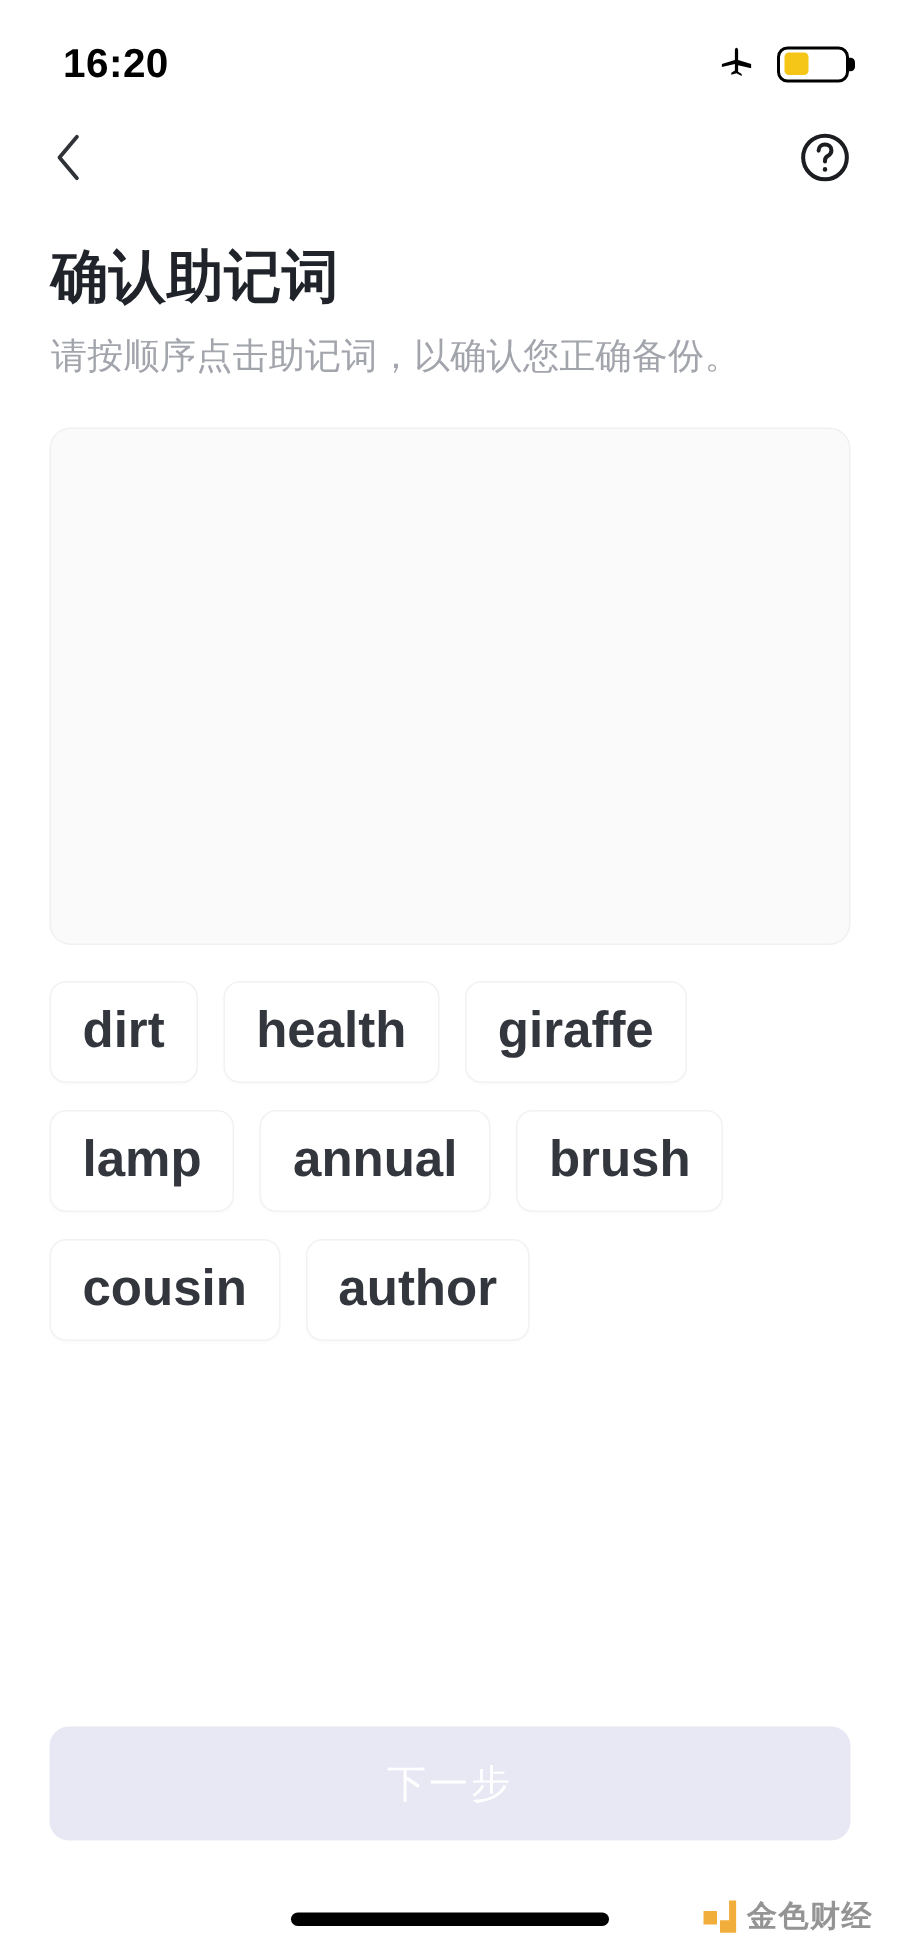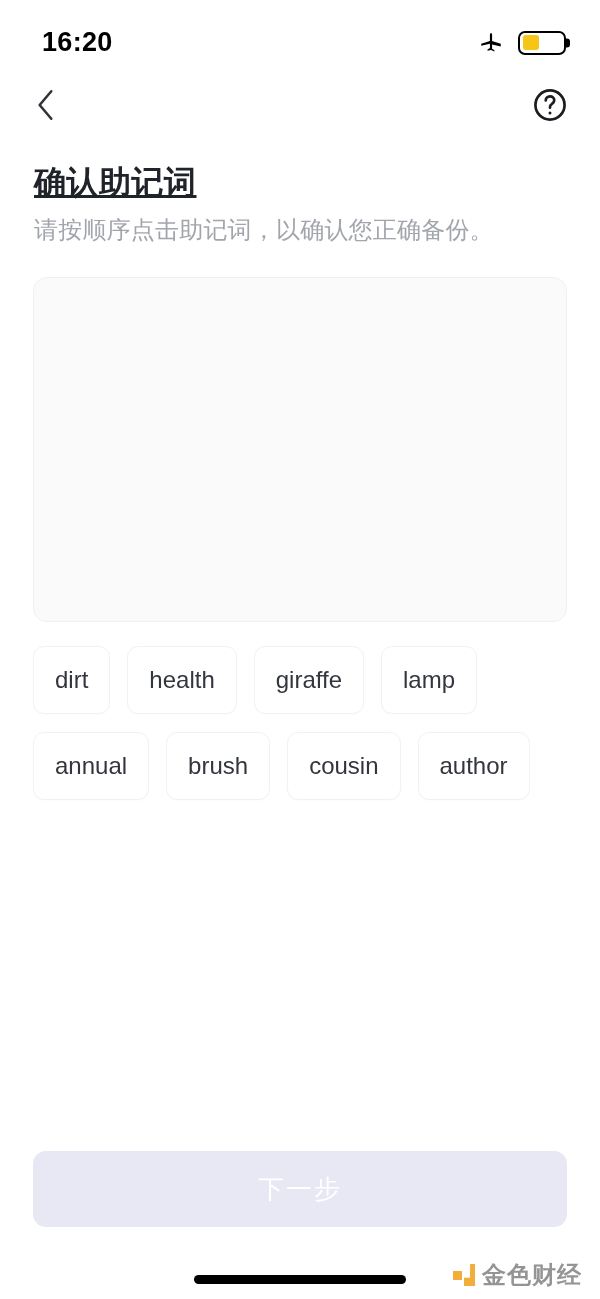--- a/index.html
+++ b/index.html
@@ -90,26 +90,25 @@
     align-items: center;
     justify-content: center;
     cursor: pointer;
   }
 
   
   .headings {
     padding: 20px 34px 0 34px;
   }
   .page-title {
-    font-size: 32px;
+    font-size: 38px;
     font-weight: bold;
     color: #20232a;
     line-height: 1.25;
     letter-spacing: 0.5px;
-    text-decoration: underline;
   }
   .page-subtitle {
     margin-top: 12px;
     font-size: 24px;
     color: #a3a5ad;
     line-height: 1.35;
     letter-spacing: 0.2px;
   }
 
   
@@ -131,25 +130,26 @@
   }
   .word-chip {
     height: 68px;
     padding: 0 21px;
     background: #ffffff;
     border: 1.5px solid #f2f2f3;
     border-radius: 11px;
     display: flex;
     align-items: center;
     justify-content: center;
-    font-size: 24px;
+    font-size: 34px;
     color: #33363d;
     cursor: pointer;
     box-shadow: 0 1px 2px rgba(0,0,0,0.015);
     white-space: nowrap;
+    font-weight: bold;
   }
 
   
   .spacer { flex: 1 1 auto; }
   .footer {
     padding: 10px 33px;
     margin-bottom: 22px;
   }
   .next-btn {
     width: 100%;
@@ -201,21 +201,21 @@
   .wm-sq1 {
     position: absolute; left: 0; top: 7px;
     width: 9px; height: 9px; background: #f0a82a;
   }
   .wm-sq2 {
     position: absolute; left: 11px; top: 0;
     width: 11px; height: 22px; background: #f0a82a;
     clip-path: polygon(0 0, 100% 0, 100% 100%, 0 100%, 0 62%, 55% 62%, 55% 0);
   }
   .wm-text {
-    font-size: 24px;
+    font-size: 20px;
     color: #8c8c8c;
     letter-spacing: 1px;
     font-weight: bold;
   }
 </style>
 </head>
 <body>
 
 <div class="phone">
 

